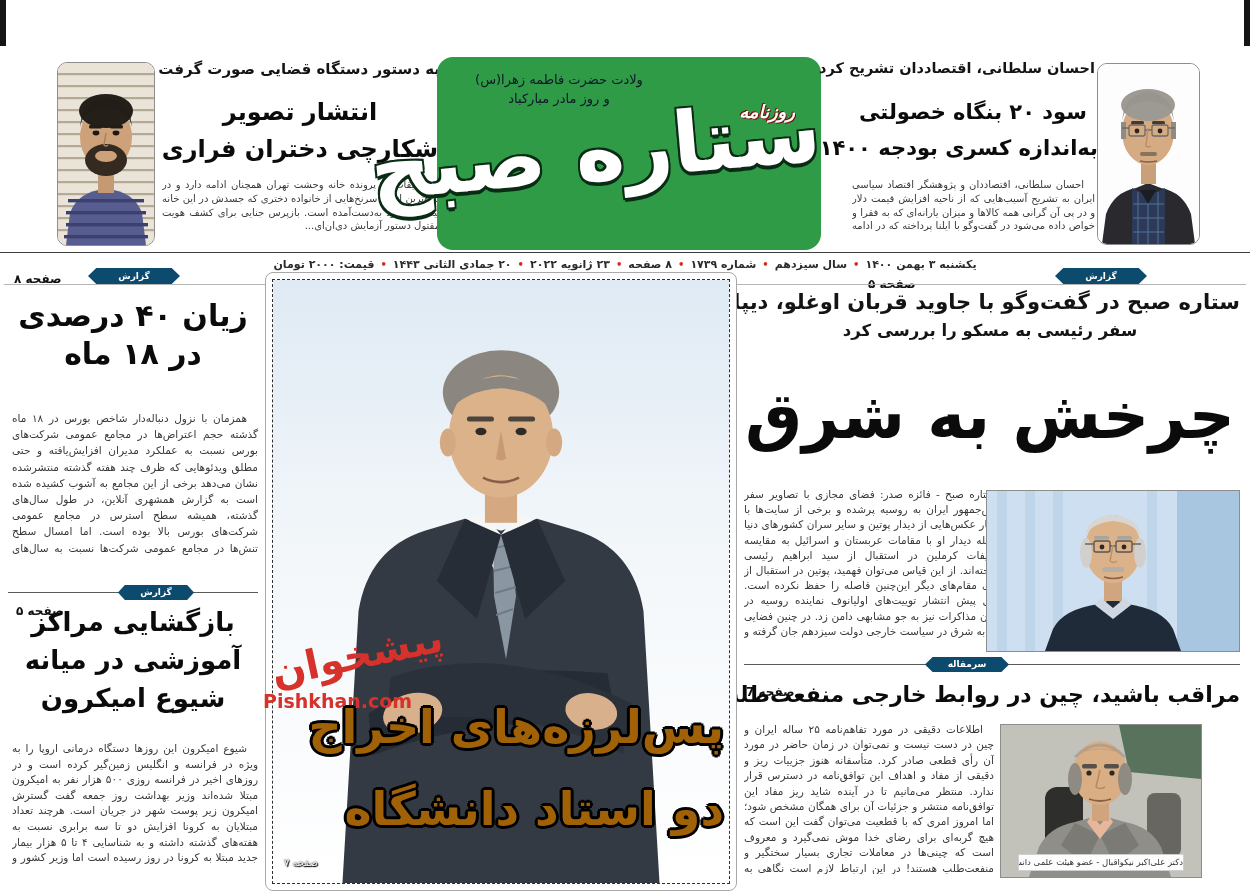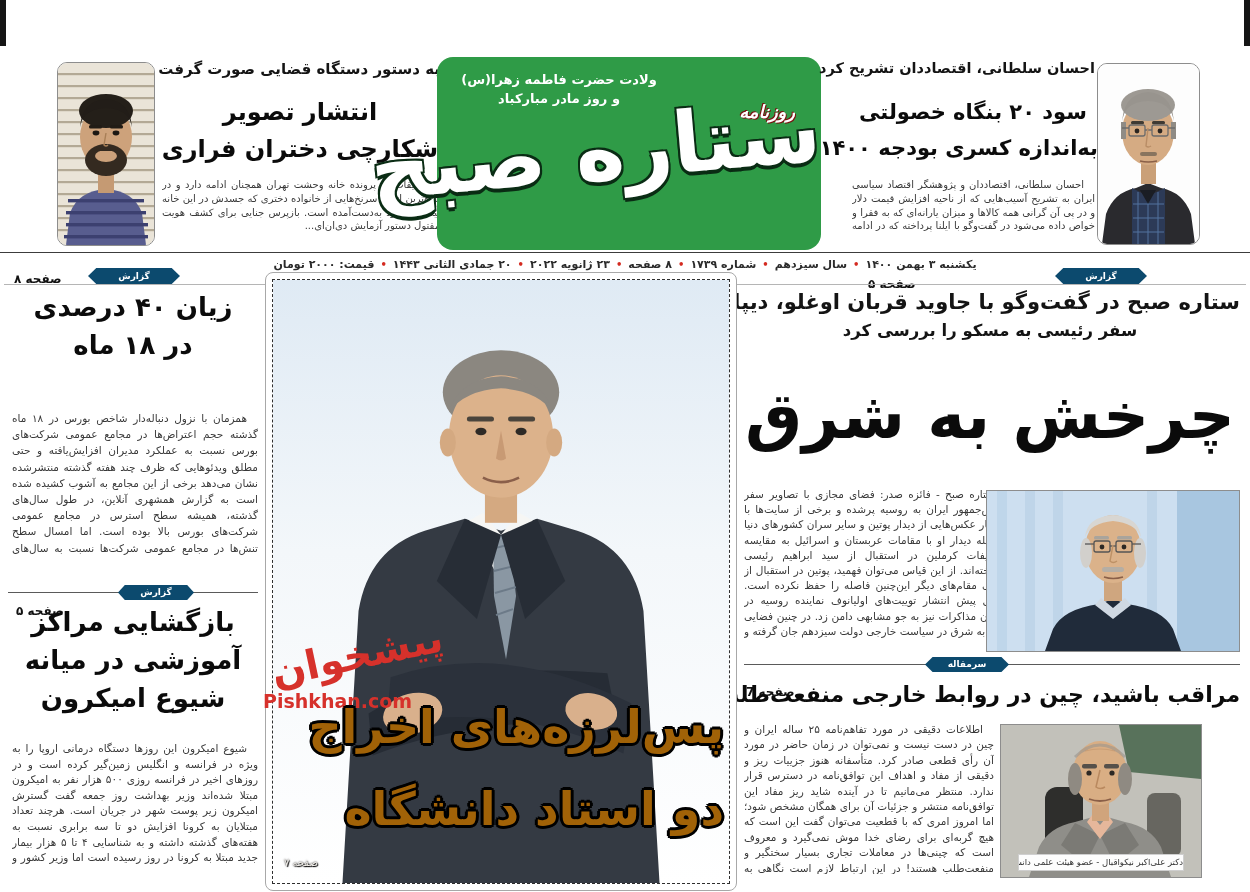--- a/index.html
+++ b/index.html
@@ -19,22 +19,22 @@
   .dl{position:absolute;left:0;top:258px;width:1250px;text-align:center;font-size:11px;
       font-weight:bold;color:#2b2b2b;white-space:nowrap;}
   .dl span:not(:last-child)::after{content:"•";color:#d42a20;margin:0 6px;font-size:10px;}
   #logo-box{position:absolute;left:437px;top:57px;width:384px;height:193px;background:#2f9b47;
             border-radius:16px;}
   #logo-title{position:absolute;left:0;right:0;top:42px;text-align:center;font-size:84px;
               font-weight:bold;color:#fff;letter-spacing:-3px;transform:rotate(-5deg);white-space:nowrap;
               text-shadow:2px 2px 0 #0a2c14,-2px 2px 0 #0a2c14,2px -2px 0 #0a2c14,-2px -2px 0 #0a2c14,0 4px 0 #0a2c14;}
   #paper-word{position:absolute;right:26px;top:44px;color:#ffffff;font-size:18px;font-weight:bold;
               font-style:italic;text-shadow:1px 1px 0 #7a1010,-1px -1px 0 #7a1010;}
-  #occasion{position:absolute;left:16px;top:13px;width:212px;color:#ffffff;font-size:13px;
-            font-weight:bold;line-height:19px;text-align:center;}
+  #occasion{position:absolute;left:16px;top:13px;width:212px;color:#0f172a;font-size:13px;
+            font-weight:normal;line-height:19px;text-align:center;}
   #center-panel{position:absolute;left:265px;top:272px;width:470px;height:617px;background:#fff;
                 border:1px solid #a8a8a8;border-radius:8px;z-index:4;}
   #center-dash{position:absolute;left:6px;top:6px;right:6px;bottom:6px;border:1.5px dashed #2e2e2e;
                overflow:hidden;}
   #center-dash svg{display:block;width:100%;height:100%;}
   .overlay-hl{position:absolute;left:278px;width:446px;text-align:right;font-weight:bold;
               color:#a16207;font-size:46px;z-index:5;white-space:nowrap;
               text-shadow:3px 0 0 #000,-3px 0 0 #000,0 3px 0 #000,0 -3px 0 #000,
                           2px 2px 0 #000,-2px -2px 0 #000,2px -2px 0 #000,-2px 2px 0 #000;}
   #wm-fa{position:absolute;left:270px;top:632px;color:#d6312b;font-size:40px;font-weight:bold;
@@ -156,21 +156,21 @@
     </svg>
   </div>
 
   <div class="rule" style="left:0;top:252px;width:1250px;border-top:1.5px solid #3c3c3c;"></div>
   <div class="dl">
     <span>یکشنبه ۳ بهمن ۱۴۰۰</span><span>سال سیزدهم</span><span>شماره ۱۷۳۹</span><span>۸ صفحه</span><span>۲۳ ژانویه ۲۰۲۲</span><span>۲۰ جمادی الثانی ۱۴۴۳</span><span>قیمت: ۲۰۰۰ تومان</span>
   </div>
   <div class="rule" style="left:4px;top:284px;width:1242px;border-top:1px solid #b5b5b5;"></div>
 
   <div class="pill" style="left:88px;top:268px;width:92px;height:16px;line-height:16px;">گزارش</div>
-  <div class="hl" style="left:8px;top:288px;width:250px;font-size:26px;line-height:38px;">
+  <div class="hl" style="left:8px;top:297px;width:250px;font-size:30px;line-height:38px;">
     <div class="hl-line">زیان ۴۰ درصدی</div>
     <div class="hl-line">در ۱۸ ماه</div>
   </div>
   <div class="body-text" style="left:12px;top:410px;width:246px;height:147px;font-size:10.5px;line-height:16.2px;">همزمان با نزول دنباله‌دار شاخص بورس در ۱۸ ماه گذشته حجم اعتراض‌ها در مجامع عمومی شرکت‌های بورس نسبت به عملکرد مدیران افزایش‌یافته و حتی مطلق ویدئوهایی که ظرف چند هفته گذشته منتشرشده نشان می‌دهد برخی از این مجامع به آشوب کشیده شده است به گزارش همشهری آنلاین، در طول سال‌های گذشته، همیشه سطح استرس در مجامع عمومی شرکت‌های بورس بالا بوده است. اما امسال سطح تنش‌ها در مجامع عمومی شرکت‌ها نسبت به سال‌های گذشته افزایش‌یافته است. برآورد می‌شود با آغاز فصل مجامع در ۴ ماه نخست سال آینده سطح این تنش‌ها نسبت به گذشته بیشتر شده‌اند متأسفانه بیشتر سهامداران خرد در بورس ضررهای فراوانی کرده‌اند و سرمایه آنها از بین رفته است...</div>
   <div class="page-ref" style="left:16px;top:560px;">صفحه ۵</div>
 
   <div class="rule" style="left:8px;top:592px;width:250px;"></div>
   <div class="pill" style="left:118px;top:585px;width:76px;height:15px;line-height:15px;">گزارش</div>
   <div class="hl" style="left:8px;top:603px;width:250px;font-size:26px;line-height:38px;">
     <div class="hl-line">بازگشایی مراکز</div>

